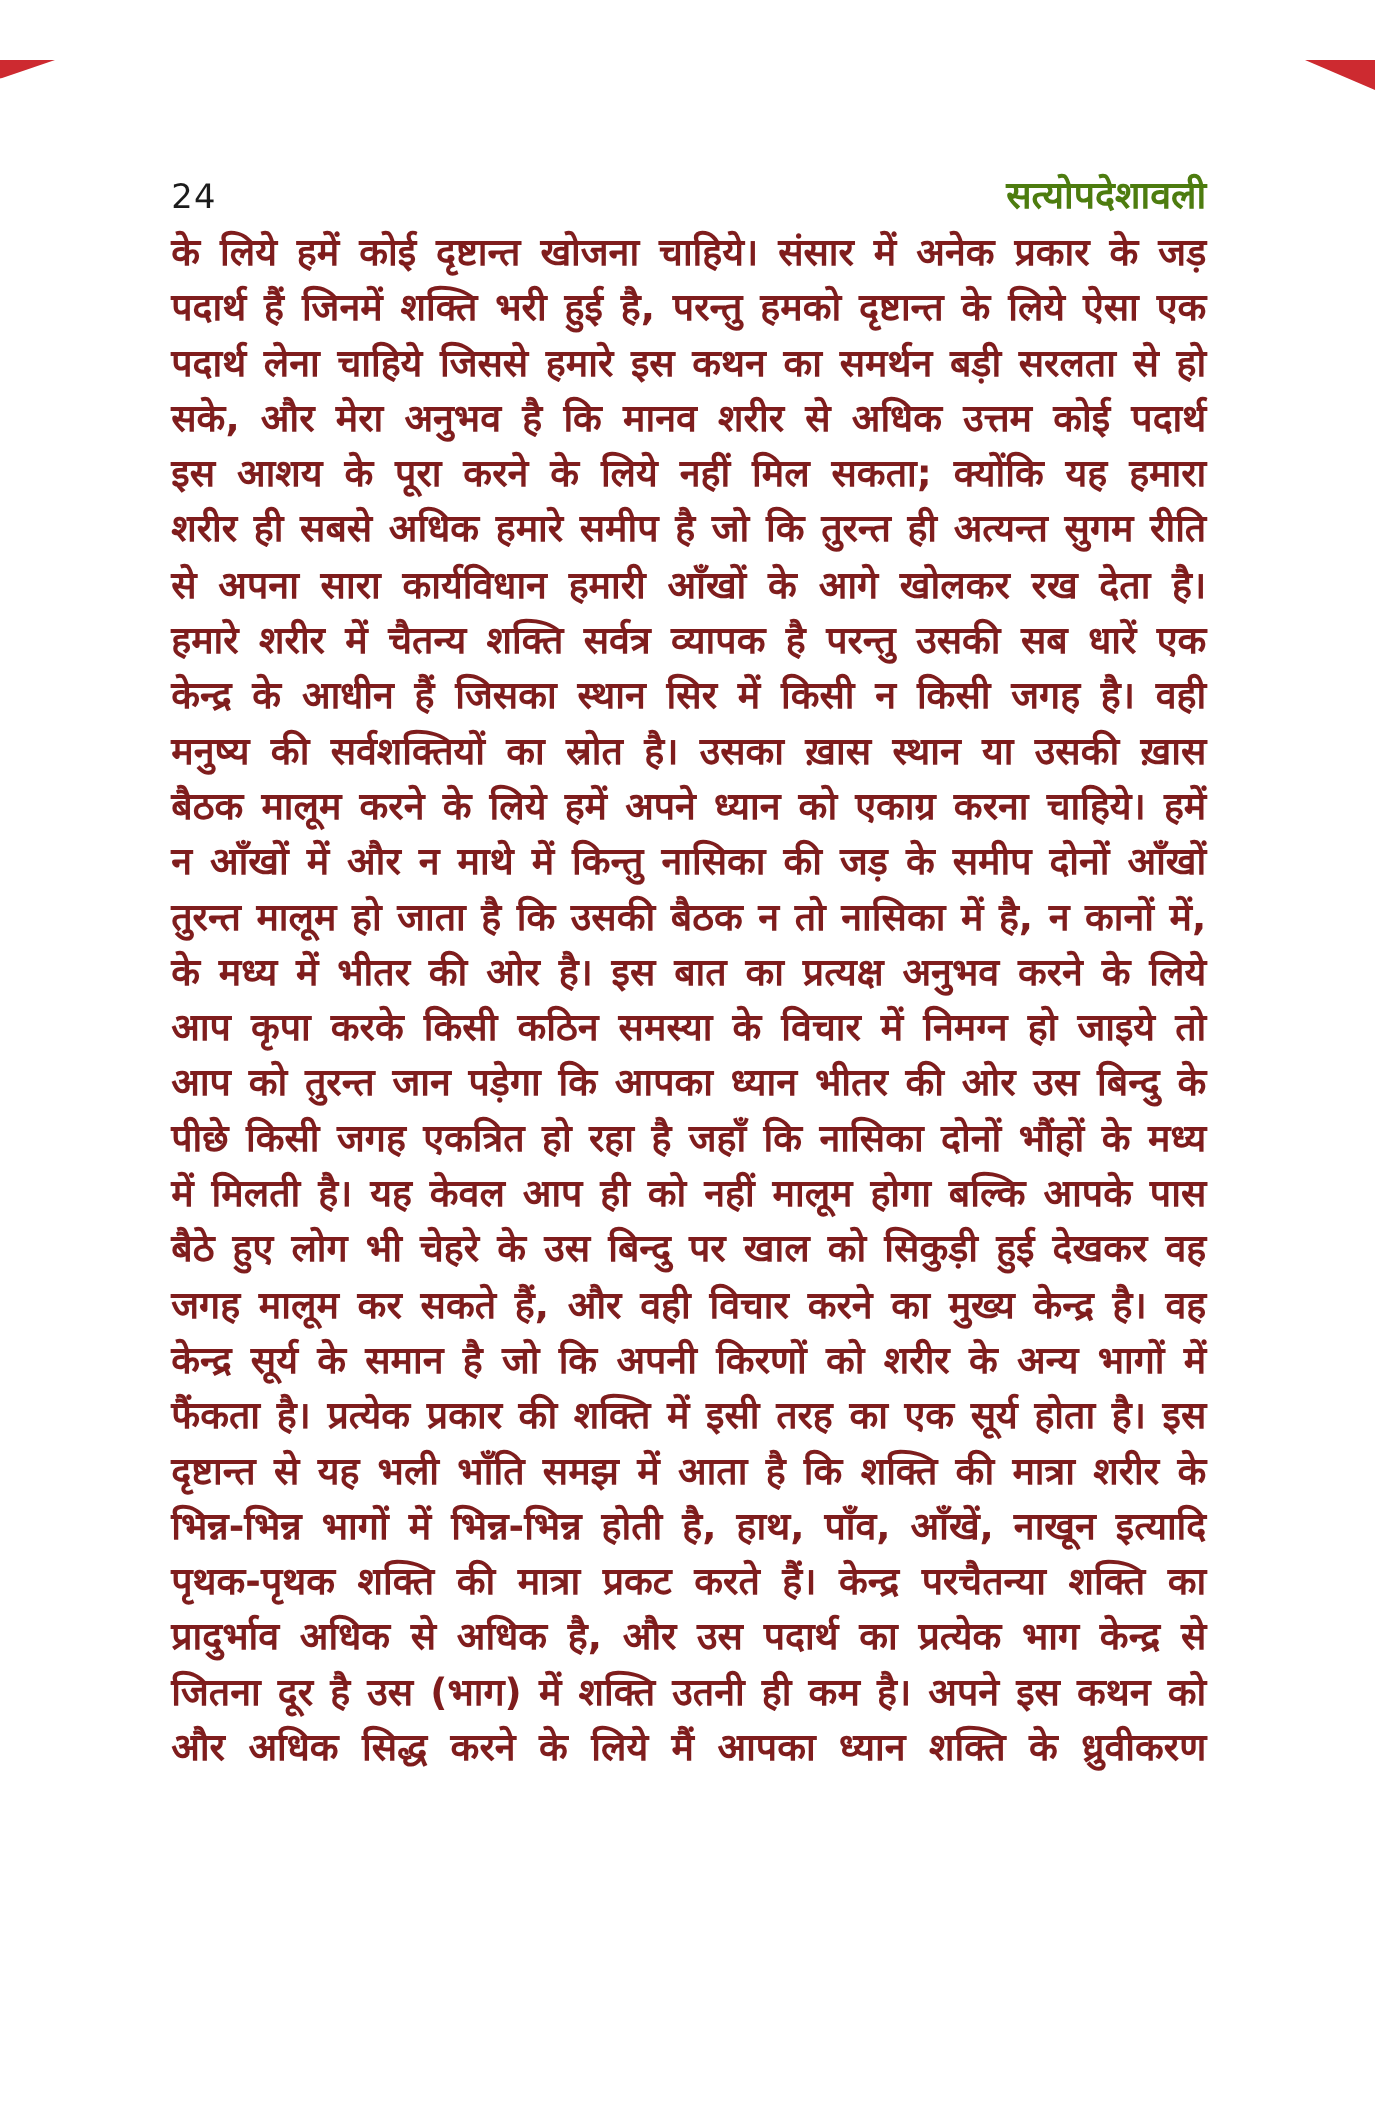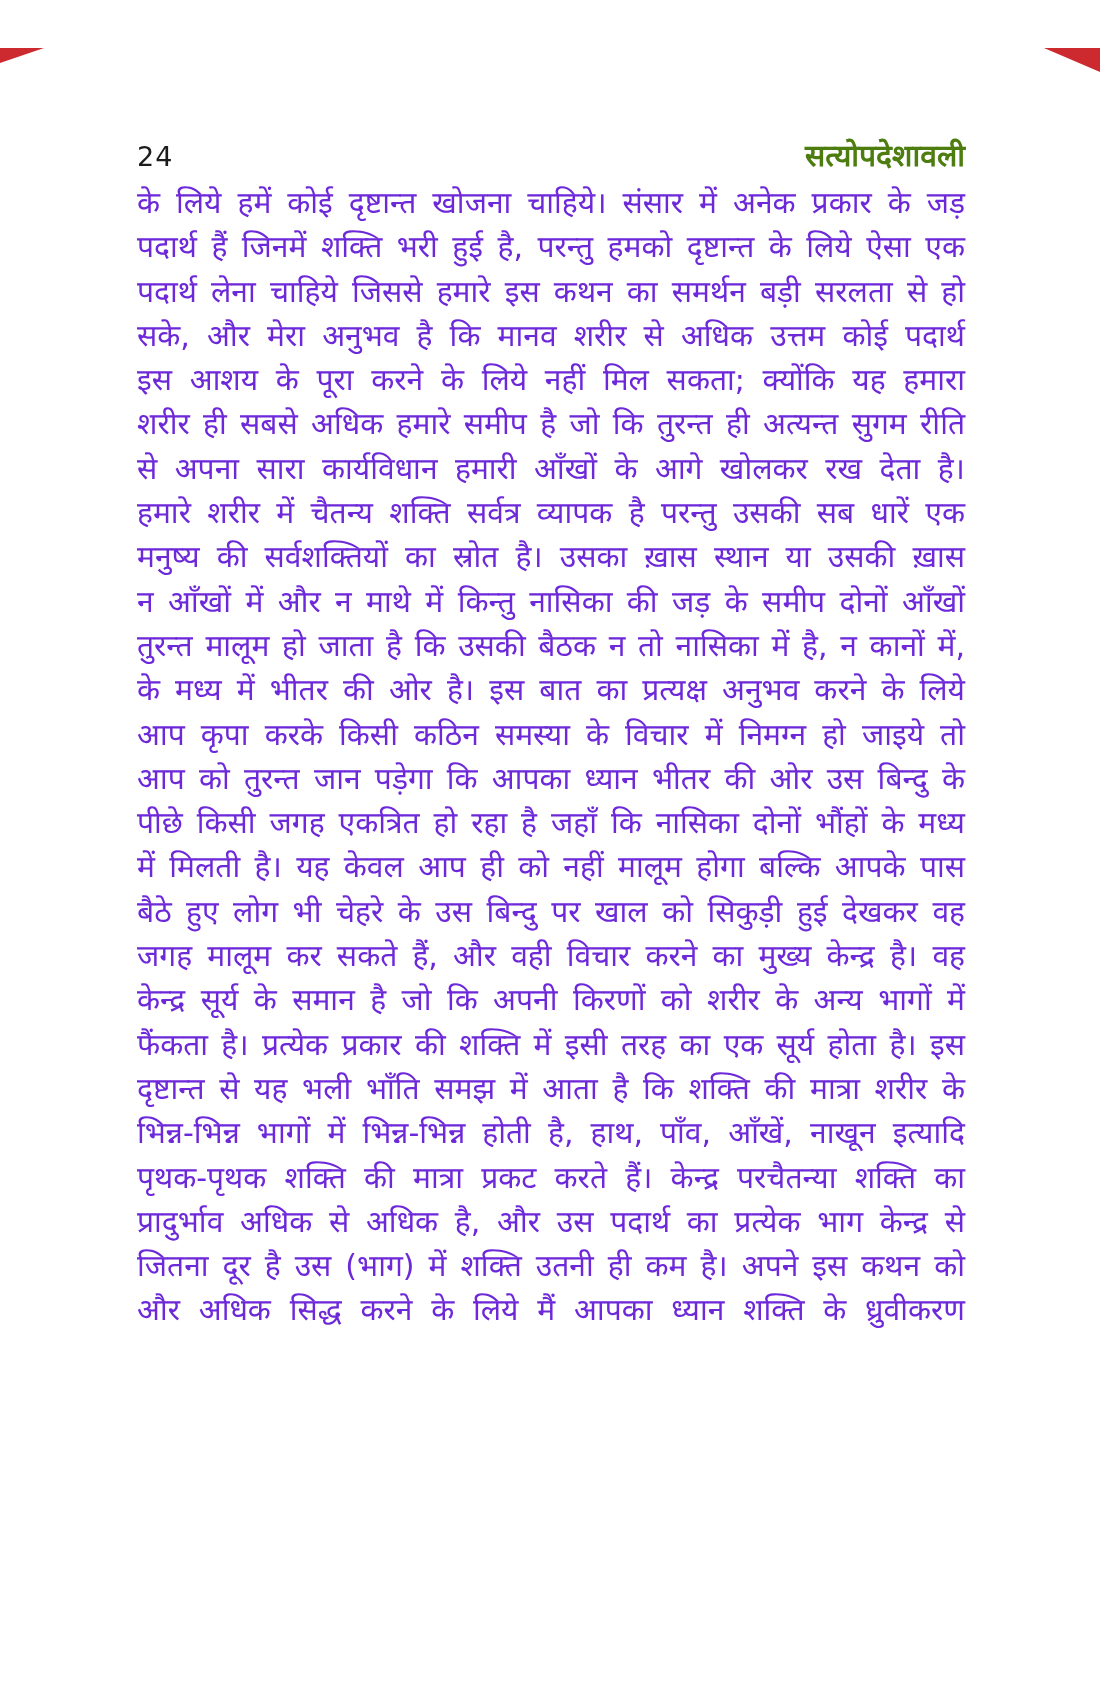--- a/index.html
+++ b/index.html
@@ -35,25 +35,25 @@
     font-family: Liberation Serif, serif;
   }
   .body-text {
     position: absolute;
     top: 133px;
     left: 137px;
     width: 828px;
   }
   .text-line {
     font-size: 30px;
-    font-weight: normal;
+    font-weight: bold;
     line-height: 44.3px;
     text-align: justify;
     text-align-last: justify;
-    color: #6d28d9;
+    color: #7f1d1d;
     white-space: normal;
   }
   .text-line.last {
     text-align-last: left;
   }
   .corner-mark {
     position: absolute;
     background: #cd2a30;
   }
   .corner-tl { top: 0; left: 0; width: 44px; height: 15px;
@@ -82,21 +82,23 @@
 
   <div class="body-text">
     <div class="text-line">के लिये हमें कोई दृष्टान्त खोजना चाहिये। संसार में अनेक प्रकार के जड़</div>
     <div class="text-line">पदार्थ हैं जिनमें शक्ति भरी हुई है, परन्तु हमको दृष्टान्त के लिये ऐसा एक</div>
     <div class="text-line">पदार्थ लेना चाहिये जिससे हमारे इस कथन का समर्थन बड़ी सरलता से हो</div>
     <div class="text-line">सके, और मेरा अनुभव है कि मानव शरीर से अधिक उत्तम कोई पदार्थ</div>
     <div class="text-line">इस आशय के पूरा करने के लिये नहीं मिल सकता; क्योंकि यह हमारा</div>
     <div class="text-line">शरीर ही सबसे अधिक हमारे समीप है जो कि तुरन्त ही अत्यन्त सुगम रीति</div>
     <div class="text-line">से अपना सारा कार्यविधान हमारी आँखों के आगे खोलकर रख देता है।</div>
     <div class="text-line">हमारे शरीर में चैतन्य शक्ति सर्वत्र व्यापक है परन्तु उसकी सब धारें एक</div>
+    <div class="text-line">केन्द्र के आधीन हैं जिसका स्थान सिर में किसी न किसी जगह  है। वही</div>
     <div class="text-line">मनुष्य की सर्वशक्तियों का स्रोत है। उसका ख़ास स्थान या उसकी ख़ास</div>
+    <div class="text-line">बैठक मालूम करने के लिये हमें अपने ध्यान को एकाग्र करना चाहिये। हमें</div>
     <div class="text-line">न आँखों में और न माथे में किन्तु नासिका की जड़ के समीप दोनों आँखों</div>
     <div class="text-line">तुरन्त मालूम हो जाता है कि उसकी बैठक न तो नासिका में है, न कानों में,</div>
     <div class="text-line">के मध्य में भीतर की ओर है। इस बात का प्रत्यक्ष अनुभव करने के लिये</div>
     <div class="text-line">आप कृपा करके किसी कठिन समस्या के विचार में निमग्न हो जाइये तो</div>
     <div class="text-line">आप को तुरन्त जान पड़ेगा कि आपका ध्यान भीतर की ओर उस बिन्दु के</div>
     <div class="text-line">पीछे किसी जगह एकत्रित हो रहा है जहाँ कि नासिका दोनों भौंहों के मध्य</div>
     <div class="text-line">में मिलती है। यह केवल आप ही को नहीं मालूम होगा बल्कि आपके पास</div>
     <div class="text-line">बैठे हुए लोग भी चेहरे के उस बिन्दु पर खाल को सिकुड़ी हुई देखकर वह</div>
     <div class="text-line">जगह मालूम कर सकते हैं, और वही विचार करने का मुख्य केन्द्र है। वह</div>
     <div class="text-line">केन्द्र सूर्य के समान है जो कि अपनी किरणों को शरीर के अन्य भागों में</div>

